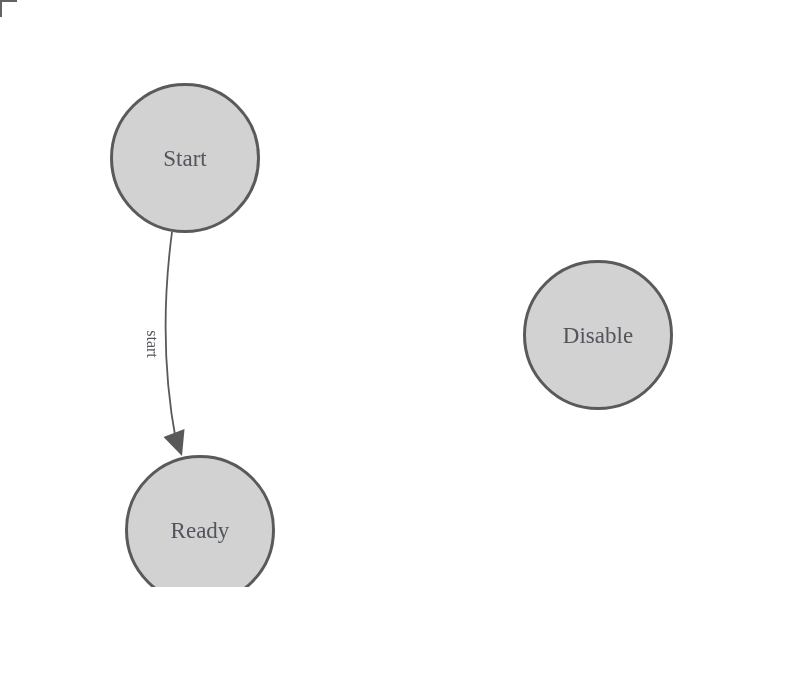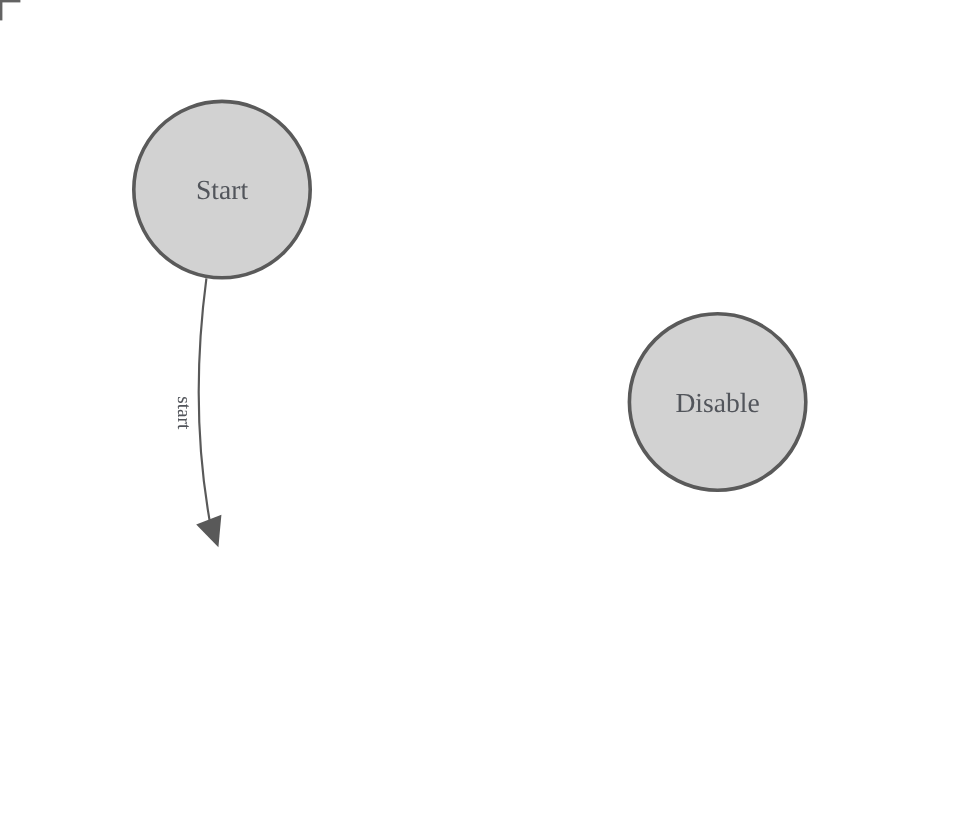--- a/index.html
+++ b/index.html
@@ -73,20 +73,23 @@
 
   <svg class="edge-layer" width="799" height="686">
     <path class="edge-path" d="M 172 232 C 163 300, 163 372, 176 441"></path>
     <polygon class="edge-arrow" points="182,456 163.5,437 184.5,429"></polygon>
   </svg>
 
   <div class="state-node" style="left: 110px; top: 83px; width: 150px; height: 150px;">
     <span class="state-label">Start</span>
   </div>
 
+  <div class="state-node" style="left: 125px; top: 455px; width: 150px; height: 150px;">
+    <span class="state-label">Ready</span>
+  </div>
 
   <div class="state-node" style="left: 523px; top: 260px; width: 150px; height: 150px;">
     <span class="state-label">Disable</span>
   </div>
 
   <span class="edge-label">start</span>
 
 </div>
 
 </body></html>

